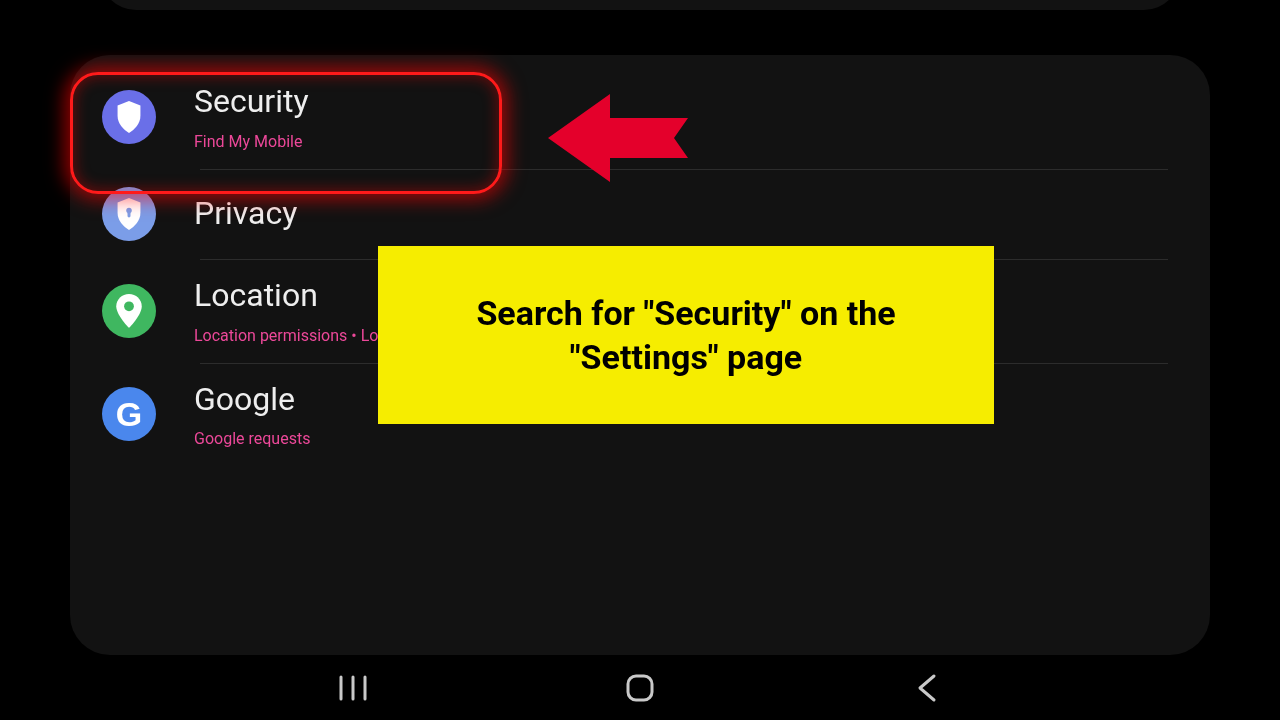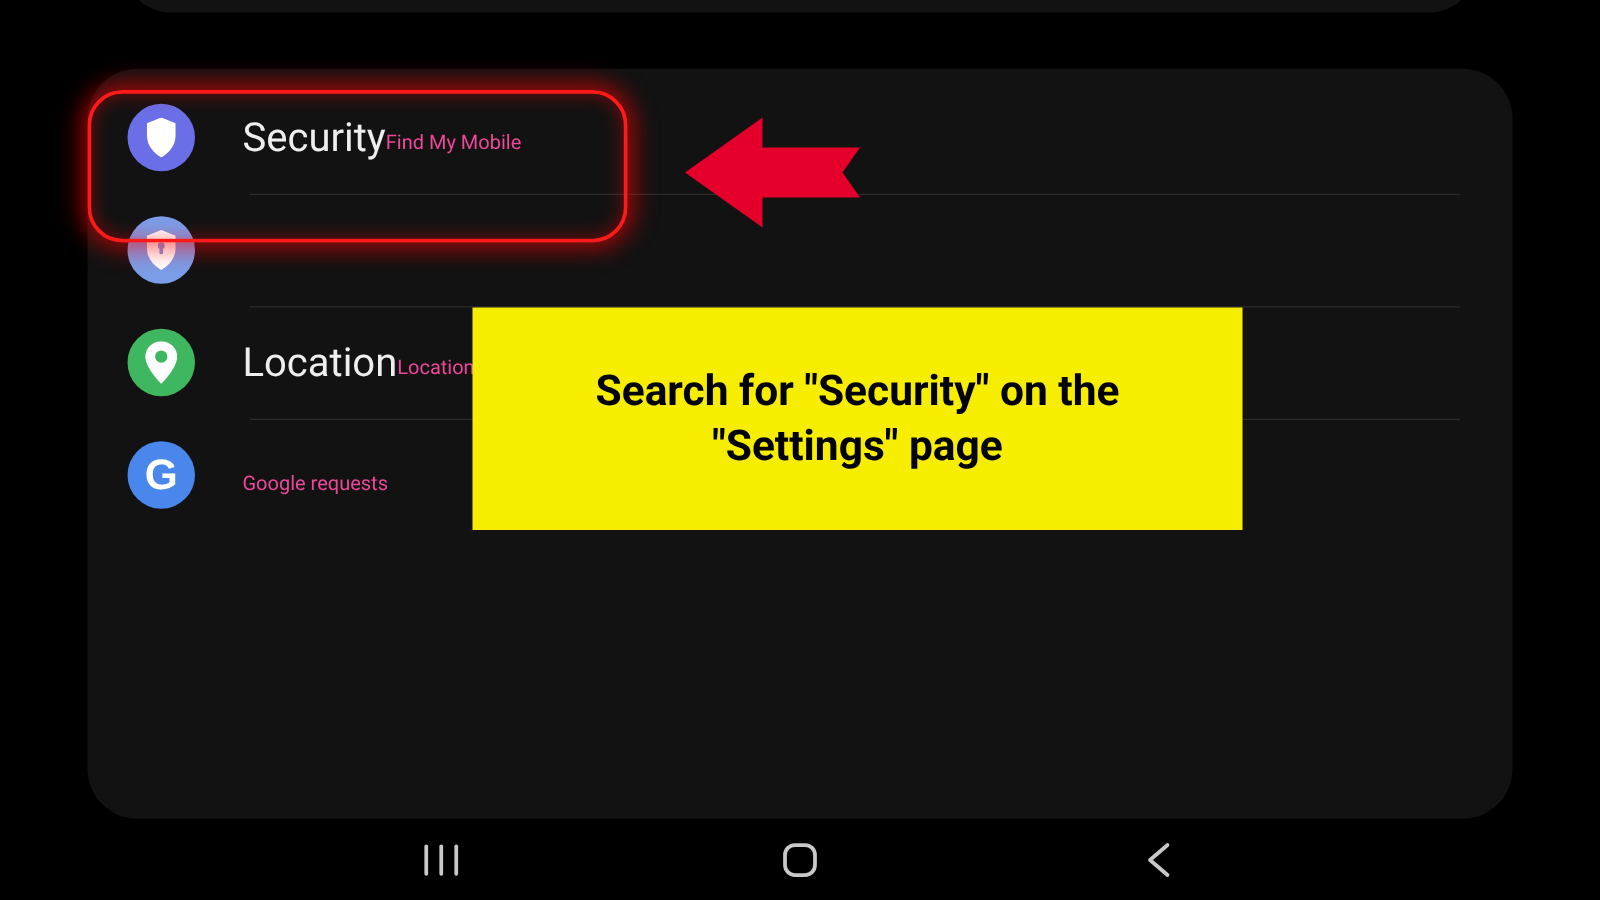--- a/index.html
+++ b/index.html
@@ -48,21 +48,21 @@
   .icon-circle {
     width: 54px;
     height: 54px;
     border-radius: 50%;
     display: flex;
     align-items: center;
     justify-content: center;
     flex-shrink: 0;
     margin-right: 38px;
   }
-  .texts { display: flex; flex-direction: row; }
+  .texts { display: flex; flex-direction: column; }
   .title {
     color: #eeeeee;
     font-size: 32px;
     font-weight: 400;
     line-height: 1.15;
   }
   .subtitle {
     color: #ec4899;
     font-size: 16px;
     margin-top: 12px;
@@ -151,20 +151,21 @@
 
   <div class="list-item">
     <div class="icon-circle" style="background:#7b9de8">
       <svg width="28" height="32" viewBox="0 0 24 28">
         <path fill="#fff" d="M12 0 L22 4 V13 C22 20 17 25 12 28 C7 25 2 20 2 13 V4 Z"></path>
         <circle cx="12" cy="11" r="2.4" fill="#7b9de8"></circle>
         <rect x="10.7" y="12" width="2.6" height="5" rx="1.3" fill="#7b9de8"></rect>
       </svg>
     </div>
     <div class="texts">
+      <span class="title">Privacy</span>
     </div>
   </div>
 
   <div class="list-item">
     <div class="icon-circle" style="background:#3fb760">
       <svg width="26" height="34" viewBox="0 0 24 32">
         <path fill="#fff" d="M12 0 C5.4 0 0 5.2 0 11.6 C0 20 12 32 12 32 S24 20 24 11.6 C24 5.2 18.6 0 12 0 Z"></path>
         <circle cx="12" cy="11.6" r="4.6" fill="#3fb760"></circle>
       </svg>
     </div>
@@ -172,20 +173,21 @@
       <span class="title">Location</span>
       <span class="subtitle">Location permissions  •  Location requests</span>
     </div>
   </div>
 
   <div class="list-item">
     <div class="icon-circle" style="background:#4a87ed">
       <span class="g-letter">G</span>
     </div>
     <div class="texts">
+      <span class="title">Google</span>
       <span class="subtitle">Google requests</span>
     </div>
   </div>
 
 </div>
 
 <div class="highlight-box"></div>
 
 <svg class="arrow" viewBox="0 0 140 100">
   <polygon fill="#e4002b" points="0,50 62,6 62,30 140,30 126,50 140,70 62,70 62,94"></polygon>

